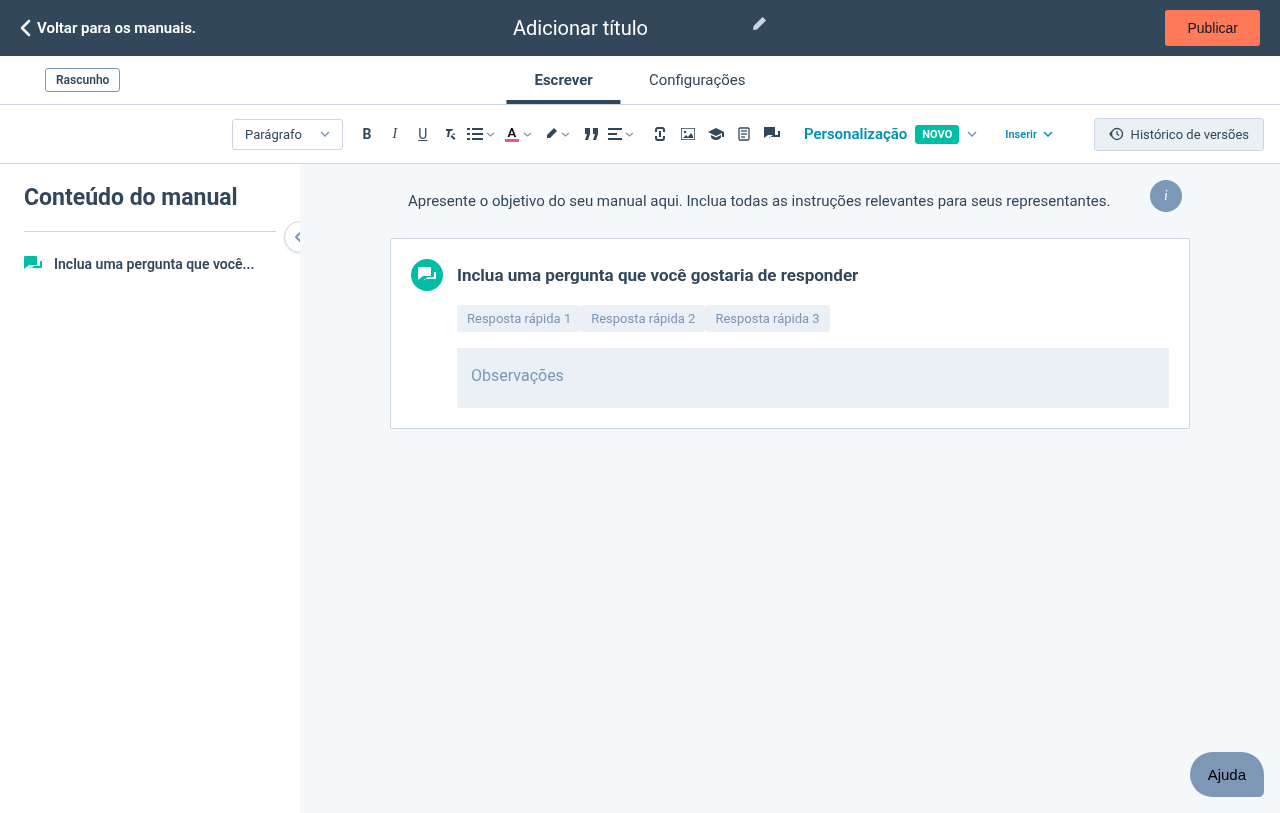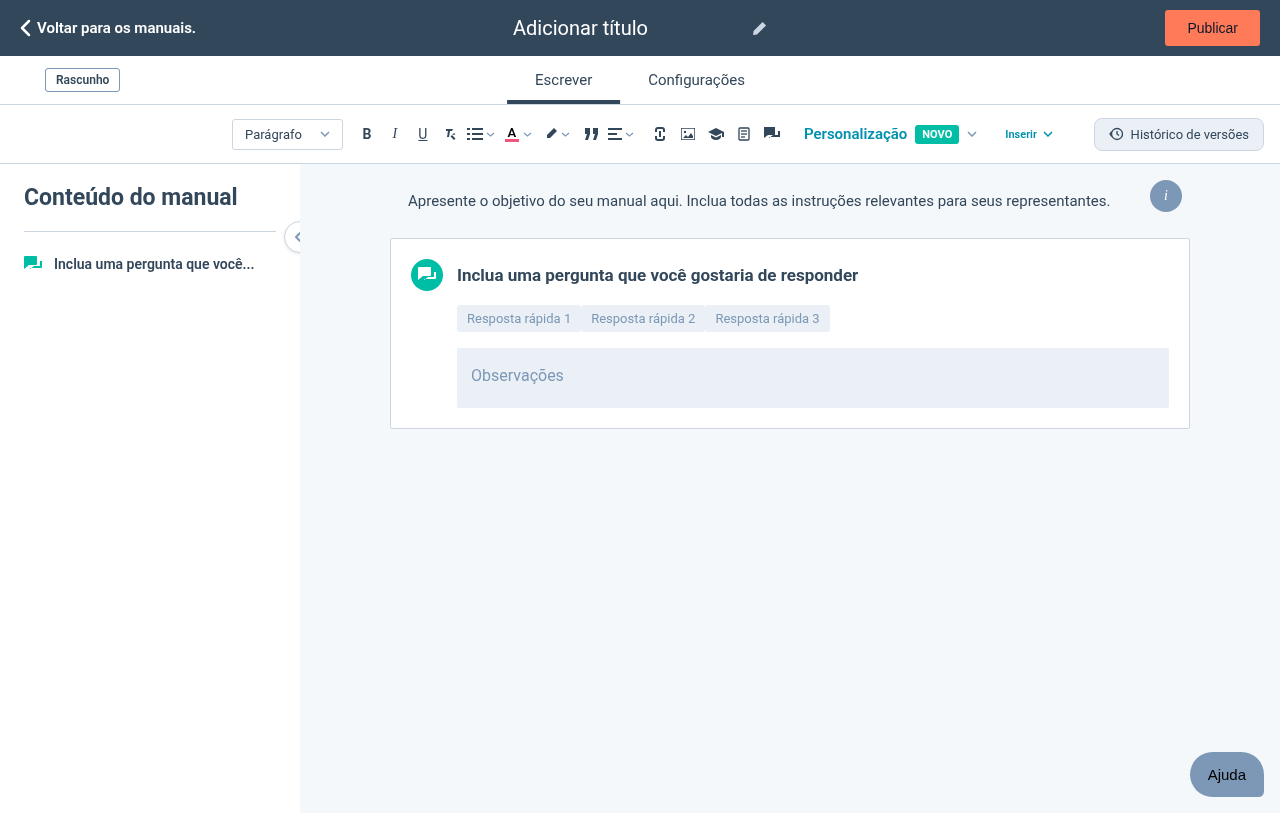--- a/index.html
+++ b/index.html
@@ -27,21 +27,20 @@
       font-size: 15px;
       font-weight: 600;
       cursor: pointer;
       gap: 6px;
     }
     .title-container {
       position: absolute;
       left: 50%;
       transform: translateX(-50%);
       display: flex;
-      align-items: center;
       gap: 104px;
     }
     .page-title {
       color: #fff;
       font-size: 20px;
       font-weight: 400;
     }
     .publish-button {
       position: absolute;
       right: 20px;
@@ -83,21 +82,21 @@
     .tab {
       padding: 0 28px;
       display: flex;
       align-items: center;
       font-size: 15px;
       color: #33475b;
       cursor: pointer;
       position: relative;
     }
     .tab.active {
-      font-weight: 400;
+      font-weight: 700;
       text-align: center;
     }
     .tab.active::after {
       content: '';
       position: absolute;
       bottom: 0;
       left: 0;
       right: 0;
       height: 4px;
       background: #33475b;
@@ -171,21 +170,21 @@
       align-items: center;
       gap: 6px;
       color: #0091ae;
       font-weight: 600;
       font-size: 11px;
       margin-left: 24px;
       cursor: pointer;
     }
     .version-history-btn {
       border: 1px solid #cbd6e2;
-      border-radius: 8px;
+      border-radius: 3px;
       padding: 8px 14px;
       font-size: 13px;
       color: #33475b;
       display: flex;
       align-items: center;
       gap: 8px;
       cursor: pointer;
       background: #eaf0f6;
     }
     

